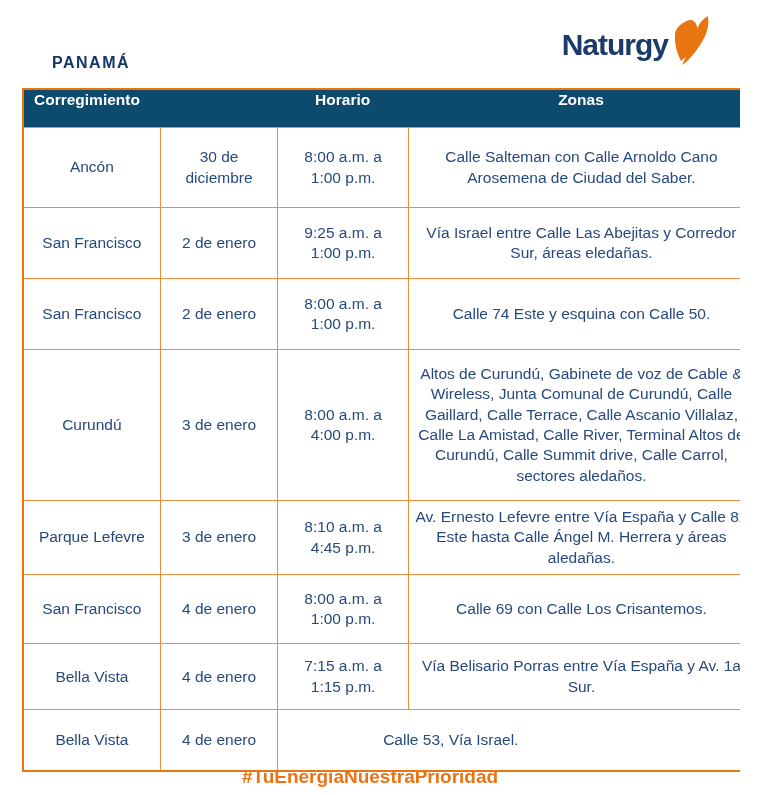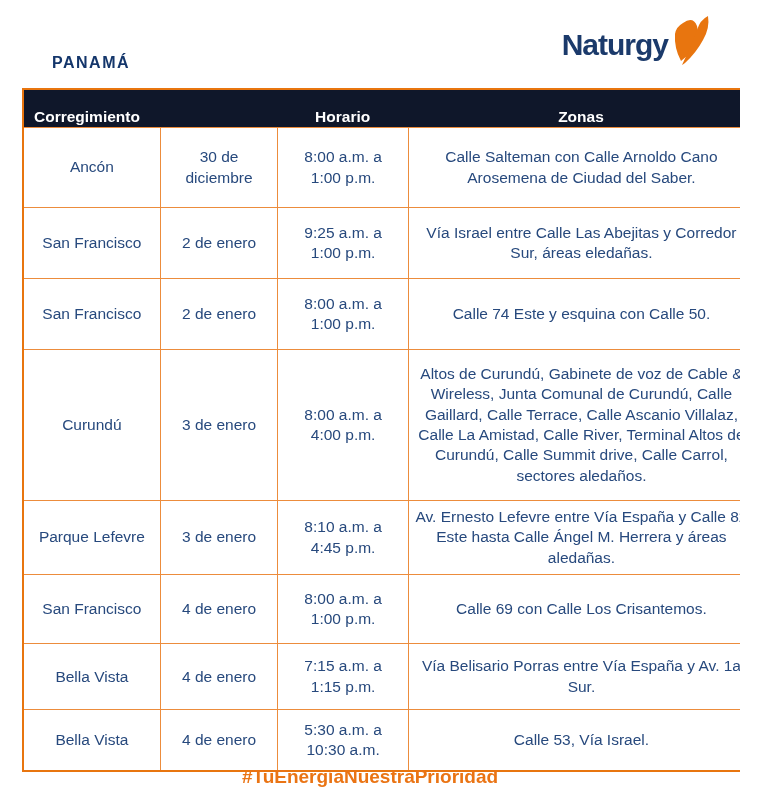--- a/index.html
+++ b/index.html
@@ -18,22 +18,22 @@
     padding-top:10px;
   }
   .logo-icon{width:40px;height:50px;margin-left:2px;margin-top:-4px;}
 
   
   .table{
     position:absolute;left:22px;top:88px;width:734px;
     border:2px solid #e8750f;box-sizing:border-box;
   }
   .thead{
-    display:flex;background:#0f172a;color:#ffffff;font-weight:bold;font-size:16px;
-    height:37px;align-items:flex-end;
+    display:flex;background:#0c4a6e;color:#ffffff;font-weight:bold;font-size:16px;
+    height:37px;align-items:flex-start;
   }
   .trow{display:flex;background:#ffffff;border-top:1.5px solid #ec8c3c;}
   .cell{
     box-sizing:border-box;display:flex;align-items:center;justify-content:center;
     text-align:center;color:#27497d;font-size:15.5px;line-height:1.32;
     padding:6px 8px;
   }
   .c1{width:18.6%;}
   .c2{width:16.1%;border-left:1.5px solid #ec8c3c;}
   .c3{width:17.9%;border-left:1.5px solid #ec8c3c;}
@@ -134,22 +134,20 @@
       <div class="cell c1">Bella Vista</div>
       <div class="cell c2 prewrap">4 de enero</div>
       <div class="cell c3 prewrap">7:15 a.m. a
 1:15 p.m.</div>
       <div class="cell c4">Vía Belisario Porras entre Vía España y Av. 1a Sur.</div>
     </div>
 
     <div class="trow">
       <div class="cell c1">Bella Vista</div>
       <div class="cell c2 prewrap">4 de enero</div>
-      <div class="cell c3 prewrap">5:30 a.m. a
-10:30 a.m.</div>
       <div class="cell c4">Calle 53, Vía Israel.</div>
     </div>
 
   </div>
 
   <div class="hashtag">#TuEnergíaNuestraPrioridad</div>
 
 </div>
 
 </body></html>

